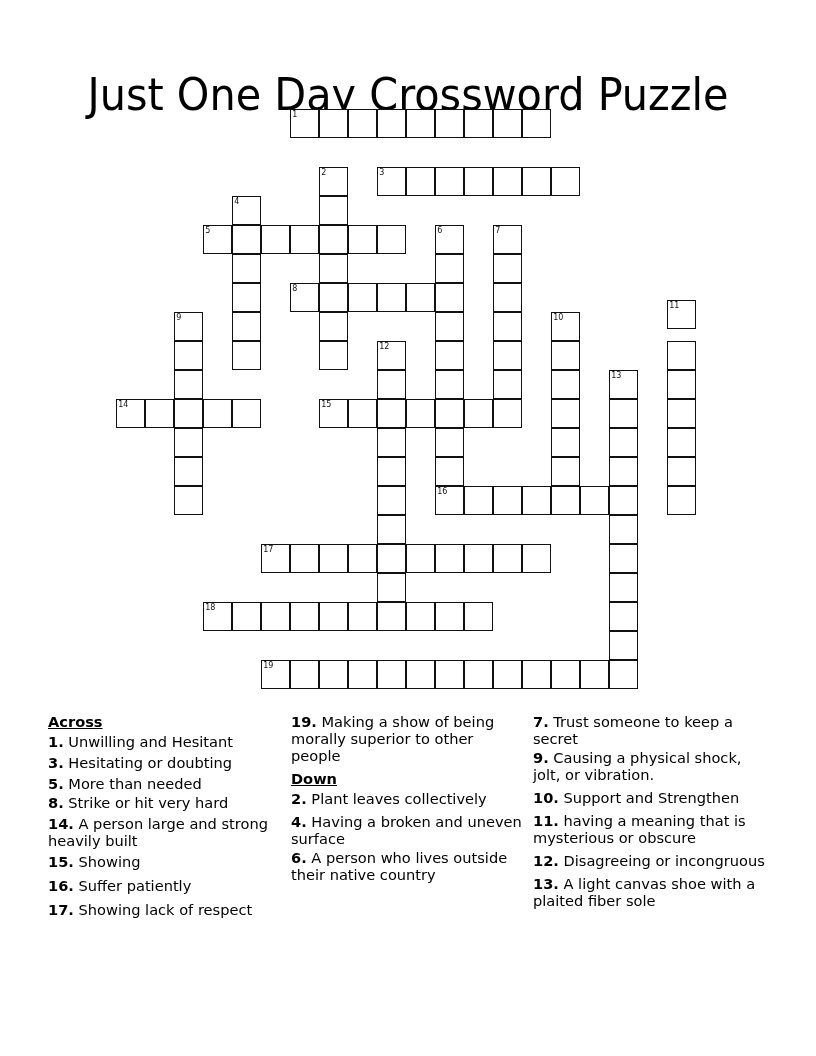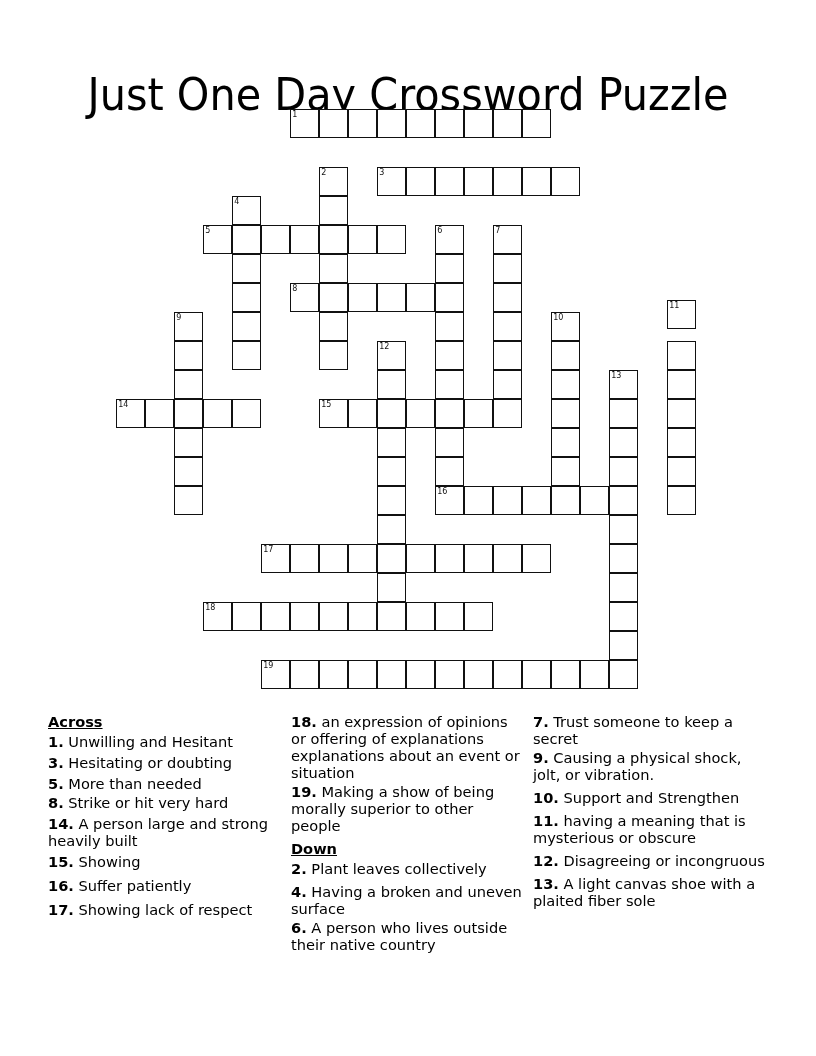--- a/index.html
+++ b/index.html
@@ -212,21 +212,20 @@
   <div class="clue"><span class="n">3.</span> <span>Hesitating or doubting</span></div>
   <div class="clue" style="margin-bottom:2px"><span class="n">5.</span> <span>More than needed</span></div>
   <div class="clue"><span class="n">8.</span> <span>Strike or hit very hard</span></div>
   <div class="clue"><span class="n">14.</span> <span>A person large and strong heavily built</span></div>
   <div class="clue" style="margin-bottom:7px"><span class="n">15.</span> <span>Showing</span></div>
   <div class="clue" style="margin-bottom:7px"><span class="n">16.</span> <span>Suffer patiently</span></div>
   <div class="clue"><span class="n">17.</span> <span>Showing lack of respect</span></div>
 </div>
 
 <div class="clues" id="col2">
-  <div class="clue" style="margin-bottom:2px"><span class="n">18.</span> <span>an expression of opinions or offering of explanations explanations about an event or situation</span></div>
   <div class="clue" style="margin-bottom:6px"><span class="n">19.</span> <span>Making a show of being morally superior to other people</span></div>
   <div class="heading">Down</div>
   <div class="clue" style="margin-bottom:6px"><span class="n">2.</span> <span>Plant leaves collectively</span></div>
   <div class="clue" style="margin-bottom:2px"><span class="n">4.</span> <span>Having a broken and uneven surface</span></div>
   <div class="clue"><span class="n">6.</span> <span>A person who lives outside their native country</span></div>
 </div>
 
 <div class="clues" id="col3">
   <div class="clue" style="margin-bottom:2px"><span class="n">7.</span> <span>Trust someone to keep a secret</span></div>
   <div class="clue" style="margin-bottom:6px"><span class="n">9.</span> <span>Causing a physical shock, jolt, or vibration.</span></div>

